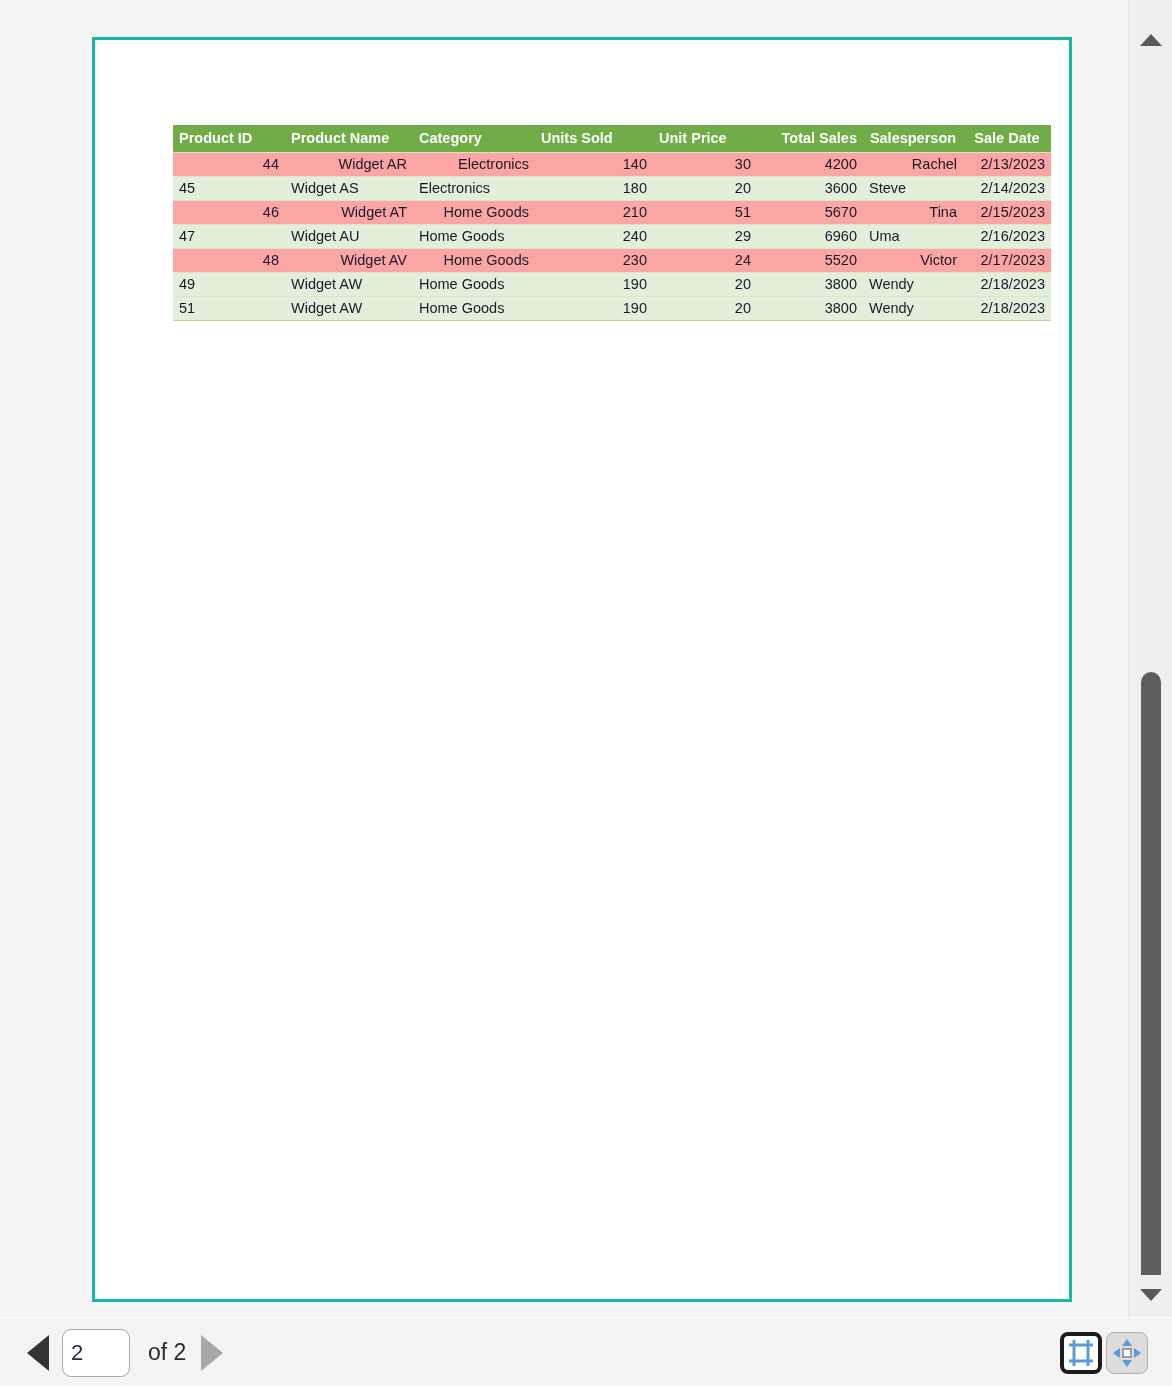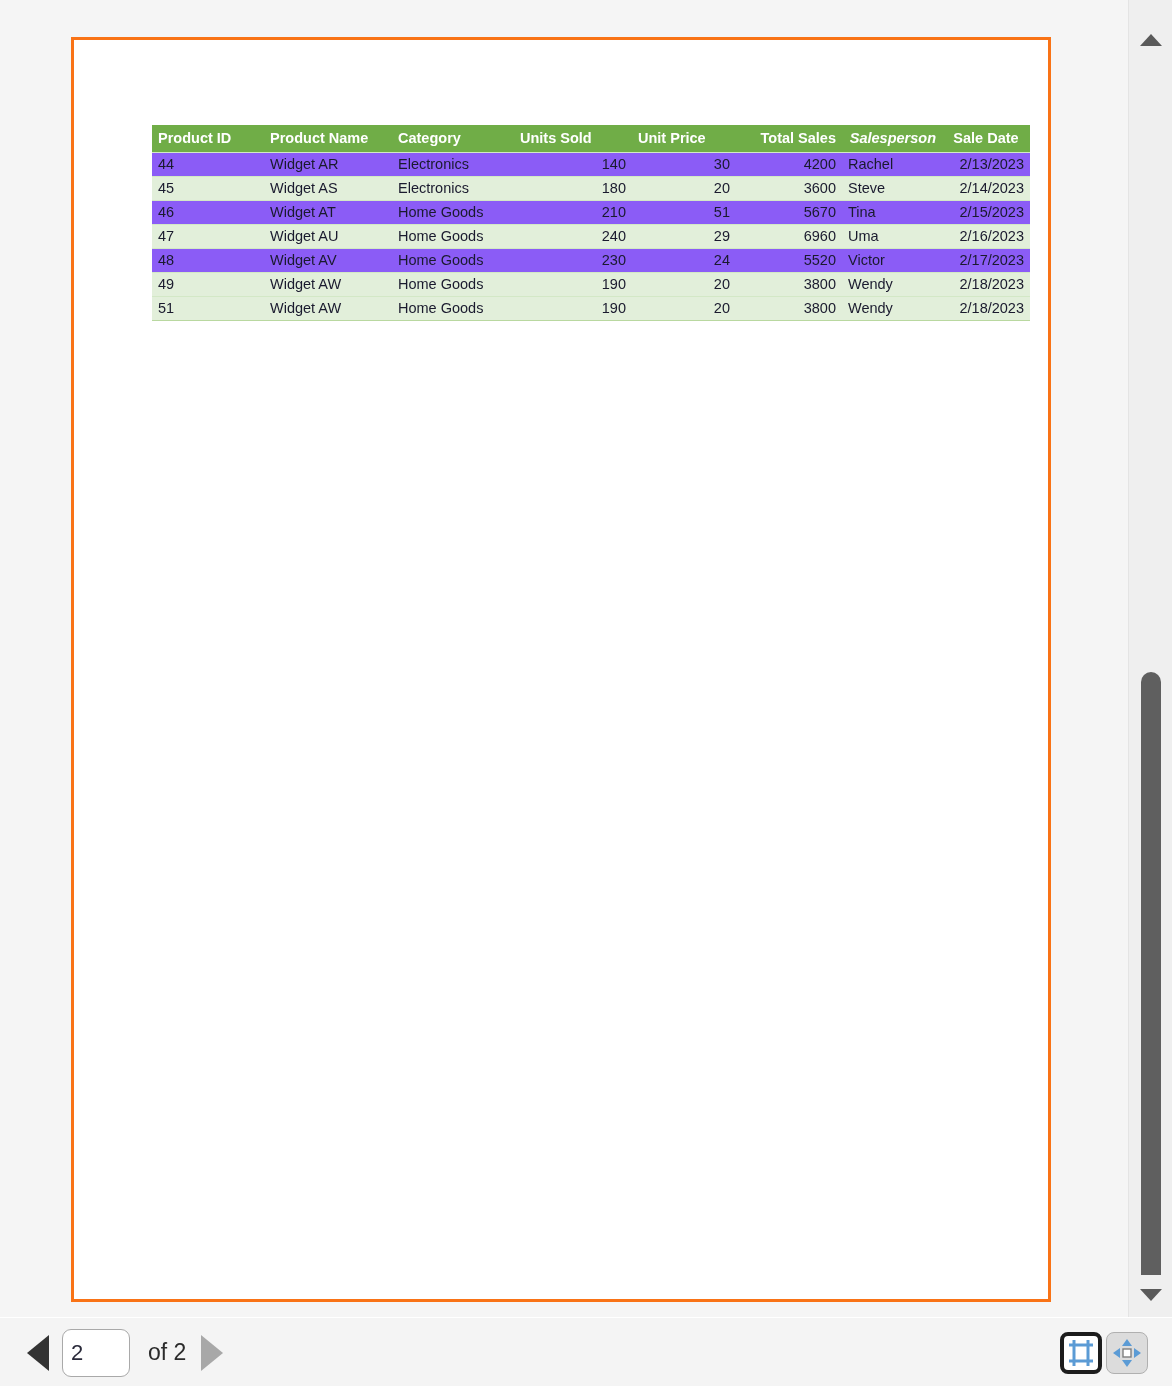--- a/index.html
+++ b/index.html
@@ -21,26 +21,26 @@
   #viewport {
     position: absolute;
     left: 0; top: 0;
     width: 1128px;
     height: 1317px;
     background: #f5f5f5;
     overflow: hidden;
   }
   #page {
     position: absolute;
-    left: 71px;
+    left: 92px;
     top: 37px;
     width: 980px;
     height: 1265px;
     background: #ffffff;
-    border: 3px solid #f97316;
+    border: 3px solid #14b8a6;
   }
 
   
   #sheet-table {
     position: absolute;
     left: 78px;
     top: 85px;
     border-collapse: collapse;
     font-size: 14.5px;
     color: #1a1a2e;
@@ -57,36 +57,36 @@
     white-space: nowrap;
     border: none;
   }
   #sheet-table tbody td {
     padding: 3px 6px 4px 6px;
     height: 23.8px;
     white-space: nowrap;
     border-top: 1px solid #d3e8c6;
     border-bottom: 1px solid #d3e8c6;
   }
-  #sheet-table tbody tr.band-odd td { background: #8b5cf6; }
+  #sheet-table tbody tr.band-odd td { background: #fca5a5; text-align: right; }
   #sheet-table tbody tr.band-even td { background: #e2efda; }
   #sheet-table tbody tr:last-child td { border-bottom: 1px solid #b9d8a0; }
 
   
   .c-id        { width: 112px; text-align: left;  }
   .c-name      { width: 128px; text-align: left;  }
   .c-cat       { width: 122px; text-align: left; margin-left: 20px;  }
   .c-units     { width: 118px; text-align: right; }
   .c-price     { width: 104px; text-align: right; }
   .c-total     { width: 106px; text-align: right; }
   .c-person    { width: 100px; text-align: left;  }
   .c-date      { width: 88px;  text-align: right; }
   th.c-units, th.c-price { text-align: left; padding-left: 14px; }
   th.c-total { text-align: right; padding-right: 2px; }
-  th.c-person { text-align: right; padding-left: 5px; font-style: italic; }
+  th.c-person { text-align: center; padding-left: 5px; }
   th.c-date { text-align: center; padding-right: 6px; }
   td.c-person { padding-left: 5px; }
   td.c-total { padding-right: 2px; }
   td.c-units { padding-right: 18px; }
   td.c-price { padding-right: 18px; }
 
   
   #vscroll {
     position: absolute;
     right: 0; top: 0;

